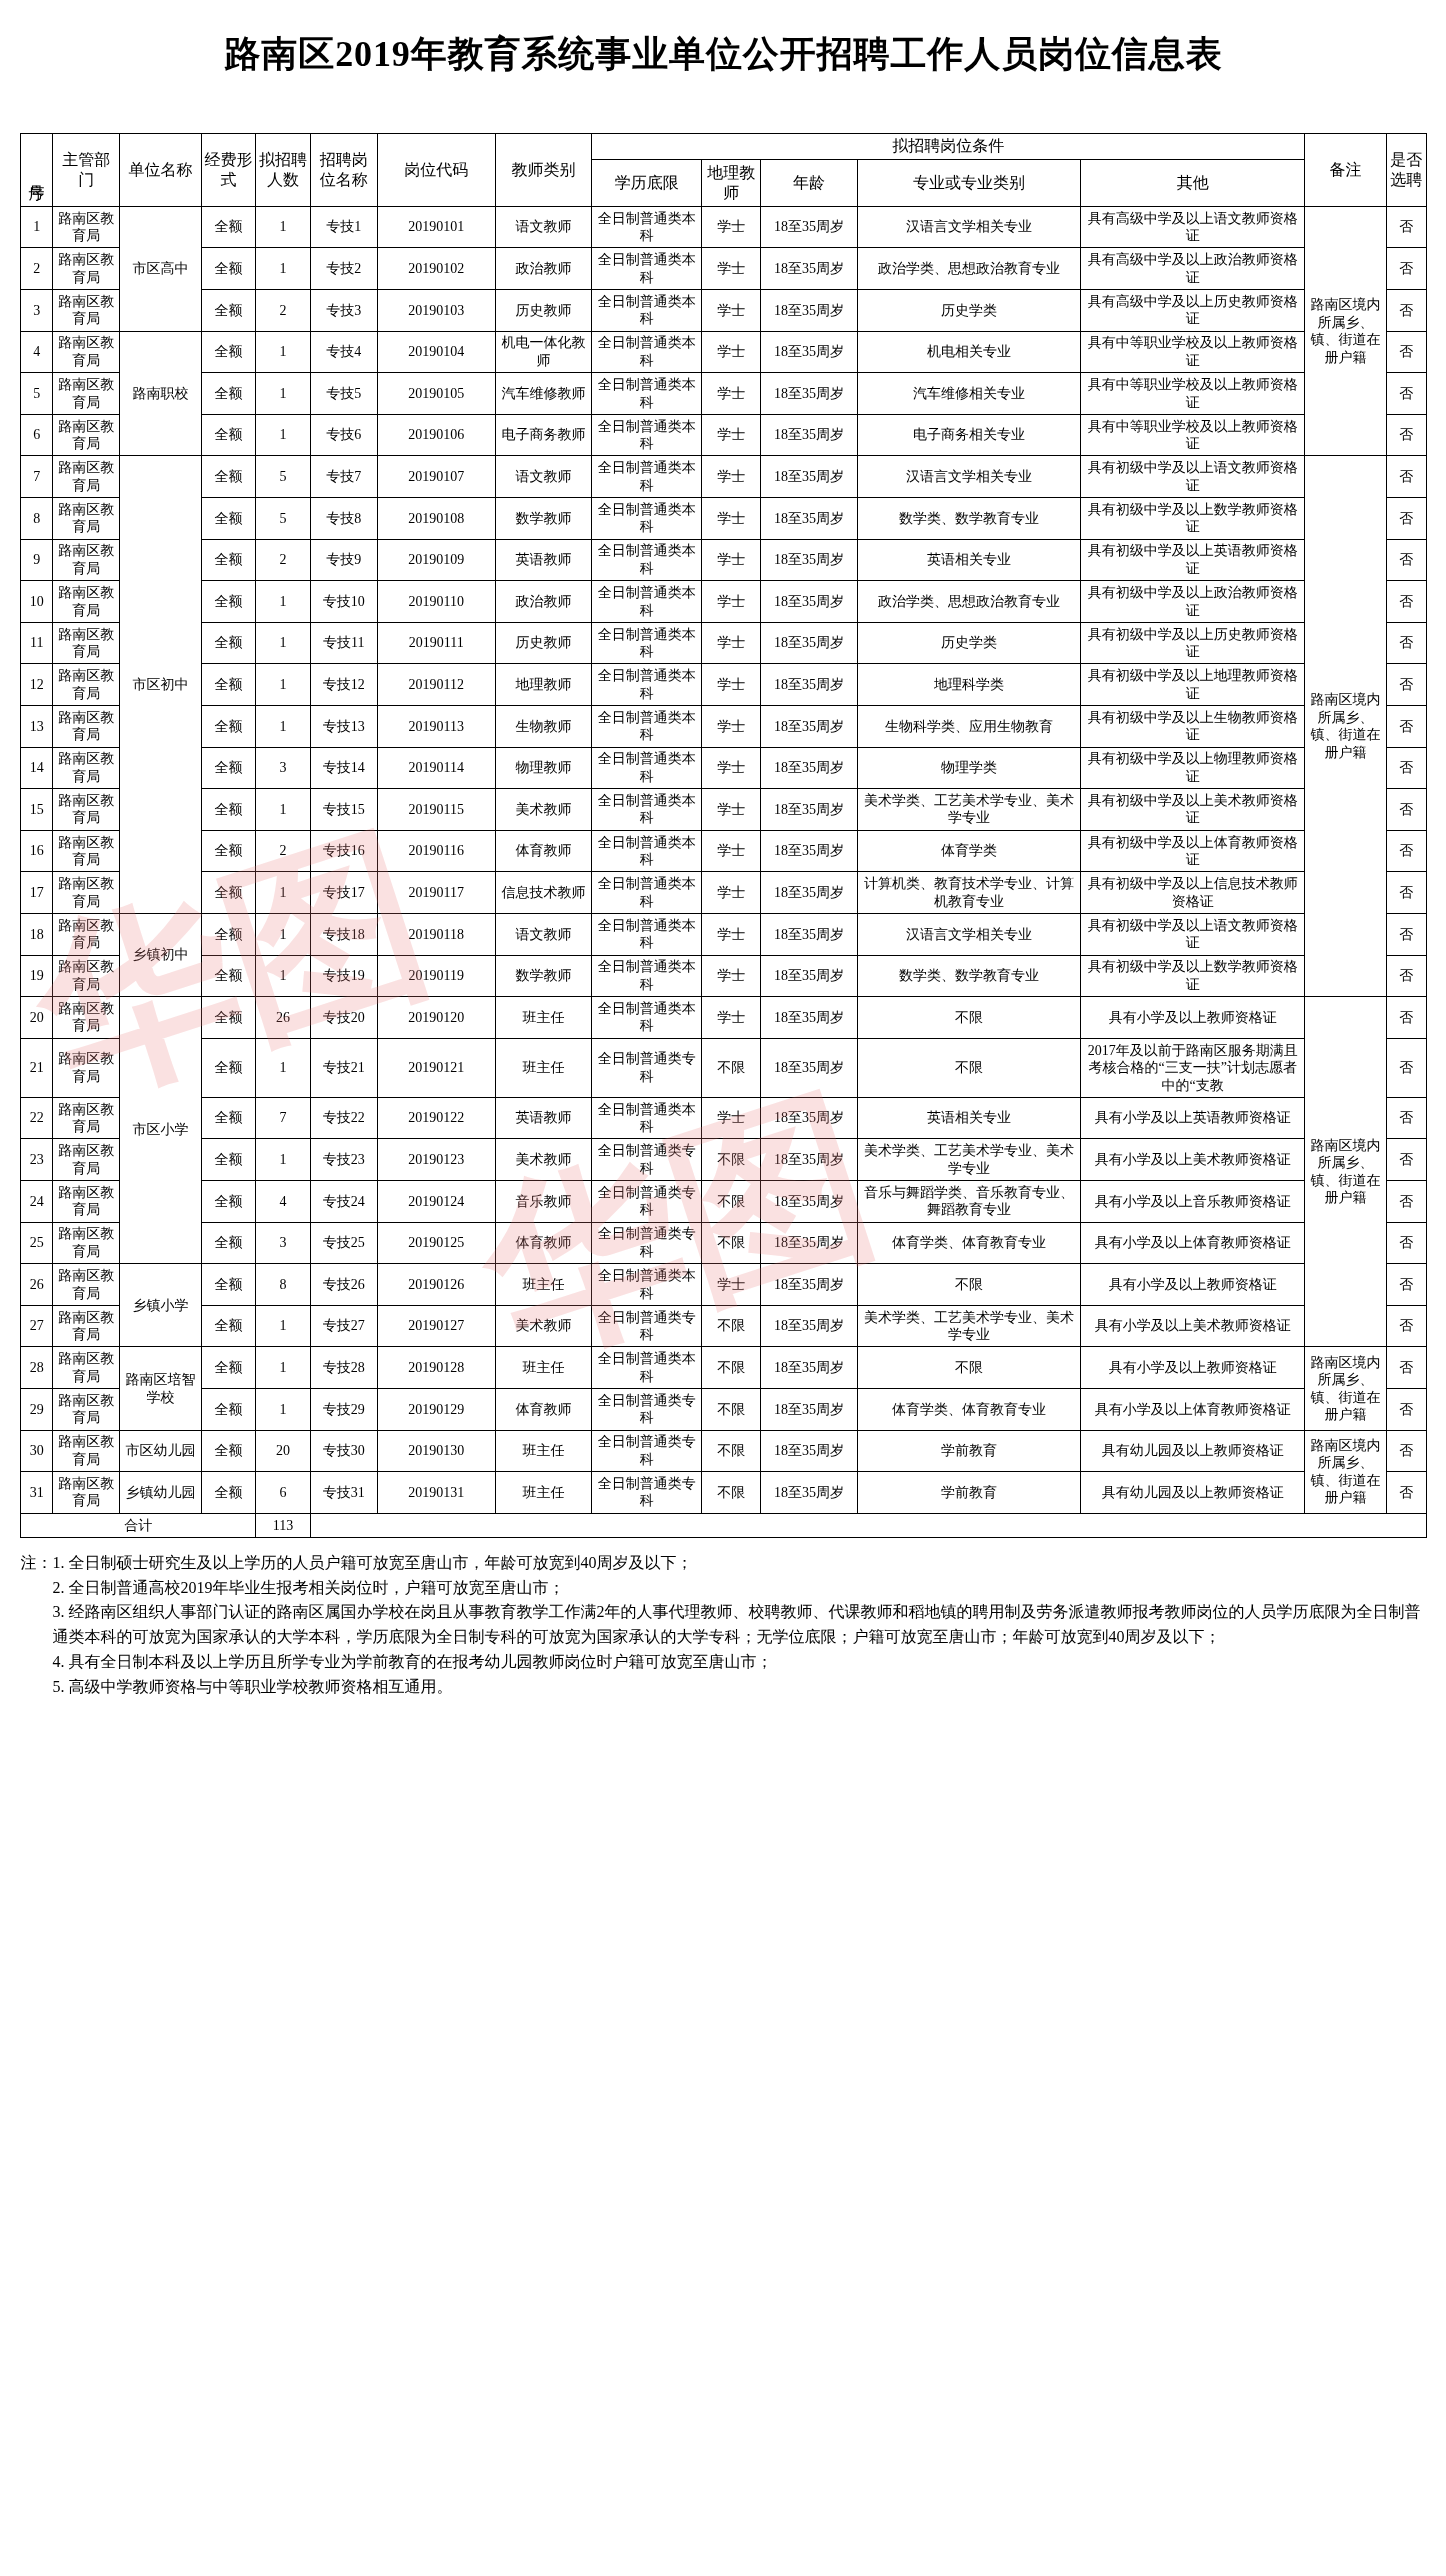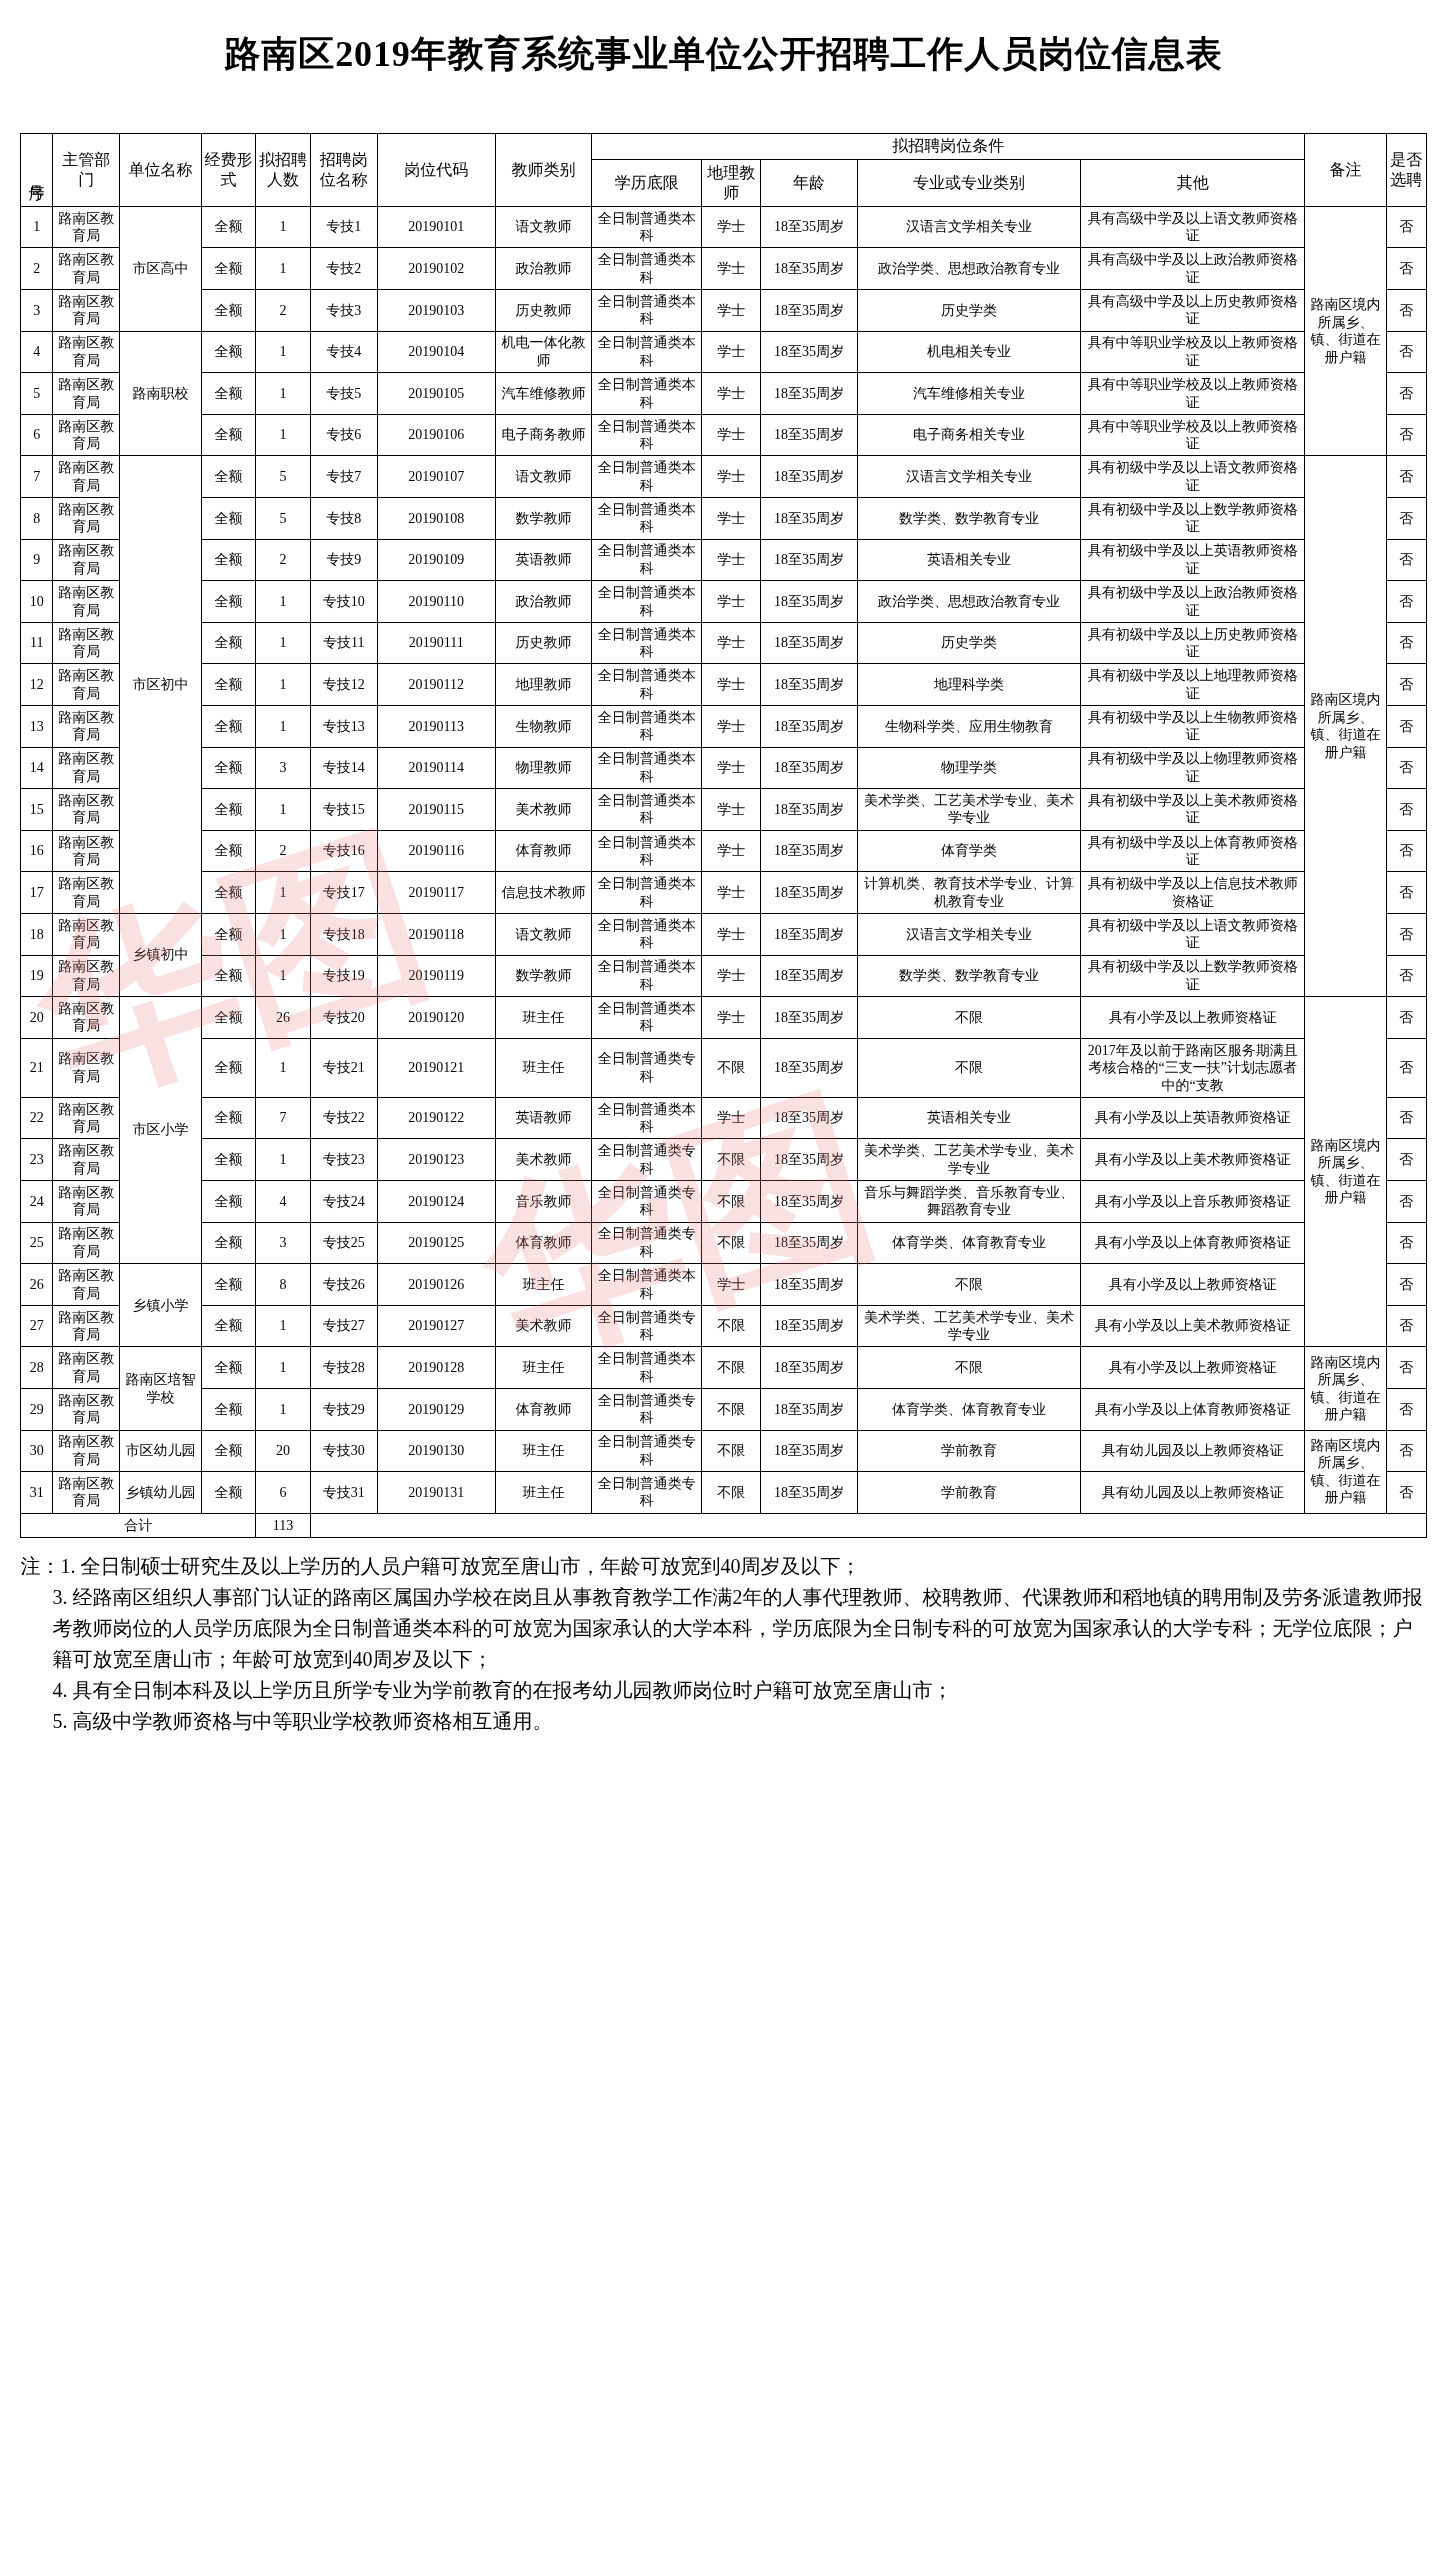--- a/index.html
+++ b/index.html
@@ -45,21 +45,21 @@
     writing-mode:vertical-rl;
     text-orientation:upright;
     letter-spacing:1.9px;
     display:inline-block;
     line-height:1.1;
   }
   td.num{font-size:15px;}
   td.code{font-size:14px;letter-spacing:0px;}
   .notes{
     margin-top:13px;
-    font-size:20px;
+    font-size:16px;
     line-height:1.55;
   }
   .notes div{padding-left:0;}
   .notes .n{ text-indent:0; }
   .notes .ind{ padding-left:32px; }
   .watermark{
     position:absolute;
     left:0;top:0;right:0;bottom:0;
     pointer-events:none;
     overflow:hidden;
@@ -613,18 +613,19 @@
         <tr class="totals">
           <td colspan="4">合计</td>
           <td>113</td>
           <td colspan="10"></td>
         </tr>
       </tbody>
   </table>
 
   <div class="notes">
     <div class="n">注：1. 全日制硕士研究生及以上学历的人员户籍可放宽至唐山市，年龄可放宽到40周岁及以下；</div>
+    <div class="ind">2. 全日制普通高校2019年毕业生报考相关岗位时，户籍可放宽至唐山市；</div>
     <div class="ind">3. 经路南区组织人事部门认证的路南区属国办学校在岗且从事教育教学工作满2年的人事代理教师、校聘教师、代课教师和稻地镇的聘用制及劳务派遣教师报考教师岗位的人员学历底限为全日制普通类本科的可放宽为国家承认的大学本科，学历底限为全日制专科的可放宽为国家承认的大学专科；无学位底限；户籍可放宽至唐山市；年龄可放宽到40周岁及以下；</div>
     <div class="ind">4. 具有全日制本科及以上学历且所学专业为学前教育的在报考幼儿园教师岗位时户籍可放宽至唐山市；</div>
     <div class="ind">5. 高级中学教师资格与中等职业学校教师资格相互通用。</div>
   </div>
 </div>
 
 
 </body></html>

